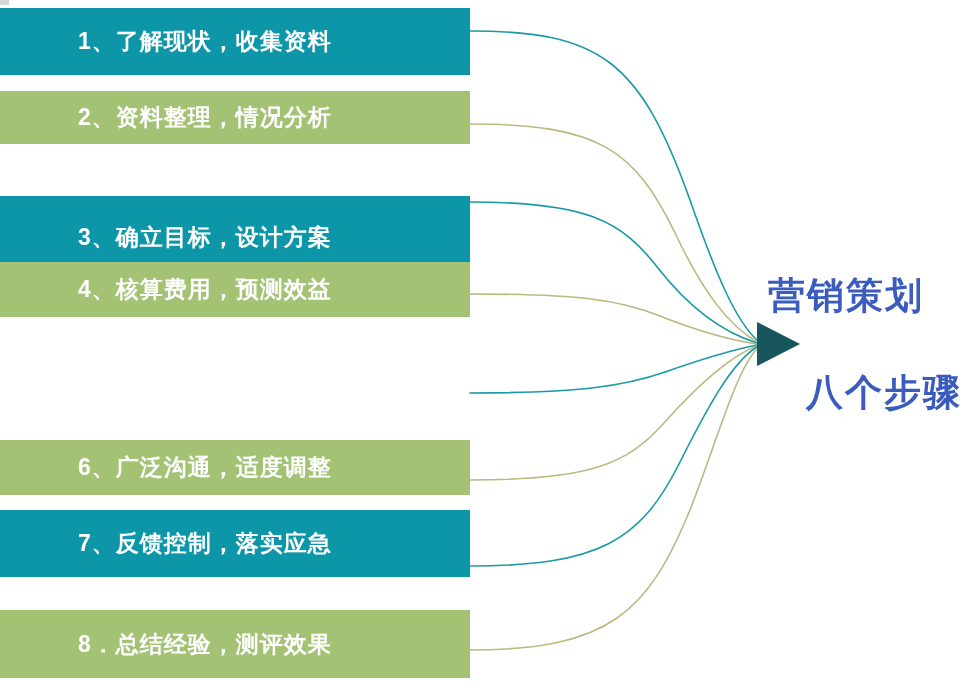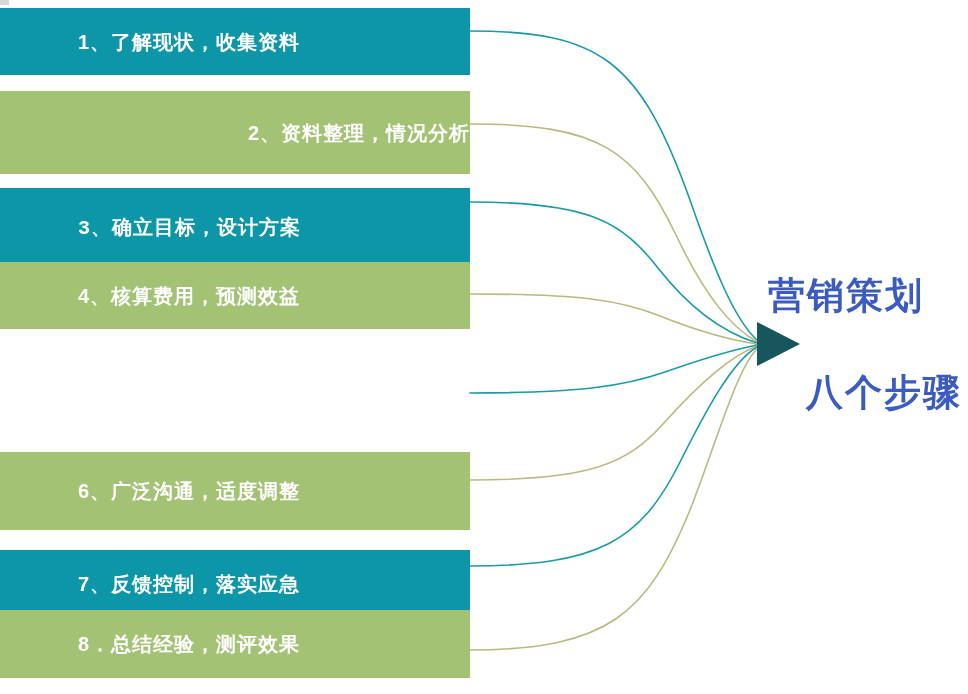--- a/index.html
+++ b/index.html
@@ -23,21 +23,21 @@
     position: absolute;
     left: 0;
     width: 470px;
     display: flex;
     align-items: center;
     box-sizing: border-box;
     padding-left: 78px;
   }
   .step-label {
     color: #ffffff;
-    font-size: 20px;
+    font-size: 23px;
     font-weight: bold;
     letter-spacing: 1px;
     white-space: nowrap;
     line-height: 1;
   }
   .step-box.teal  { background: #0d96a8; }
   .step-box.green { background: #a3c274; }
 
   
   #connectors {
@@ -87,33 +87,33 @@
       <path stroke="#b9b980" d="M470,480 C590,480 627,464 663,424 C697,386 730,356 757,346"></path>
       <path stroke="#1a9aa6" d="M470,566 C600,566 640,540 678,466 C707,408 732,362 757,347"></path>
       <path stroke="#b9b980" d="M470,650 C610,650 648,612 690,510 C716,444 736,370 757,349"></path>
     </g>
     <polygon fill="#17565c" points="757,322 800,344 757,366"></polygon>
   </svg>
 
   <div class="step-box teal" style="top:8px;height:67px;">
     <span class="step-label">1、了解现状，收集资料</span>
   </div>
-  <div class="step-box green" style="top:91px;height:83px;justify-content:flex-end;">
+  <div class="step-box green" style="top:91px;height:53px;">
     <span class="step-label">2、资料整理，情况分析</span>
   </div>
-  <div class="step-box teal" style="top:188px;height:82px;font-family:Liberation Mono, monospace;">
+  <div class="step-box teal" style="top:196px;height:82px;">
     <span class="step-label">3、确立目标，设计方案</span>
   </div>
-  <div class="step-box green" style="top:262px;height:67px;">
+  <div class="step-box green" style="top:262px;height:55px;">
     <span class="step-label">4、核算费用，预测效益</span>
   </div>
-  <div class="step-box green" style="top:452px;height:78px;">
+  <div class="step-box green" style="top:440px;height:55px;">
     <span class="step-label">6、广泛沟通，适度调整</span>
   </div>
-  <div class="step-box teal" style="top:550px;height:67px;">
+  <div class="step-box teal" style="top:510px;height:67px;">
     <span class="step-label">7、反馈控制，落实应急</span>
   </div>
   <div class="step-box green" style="top:610px;height:68px;text-align:center;">
     <span class="step-label">8．总结经验，测评效果</span>
   </div>
 
   <div class="caption" id="caption-line-1">营销策划</div>
   <div class="caption" id="caption-line-2">八个步骤</div>
 
   <div id="corner-artifact"></div>

